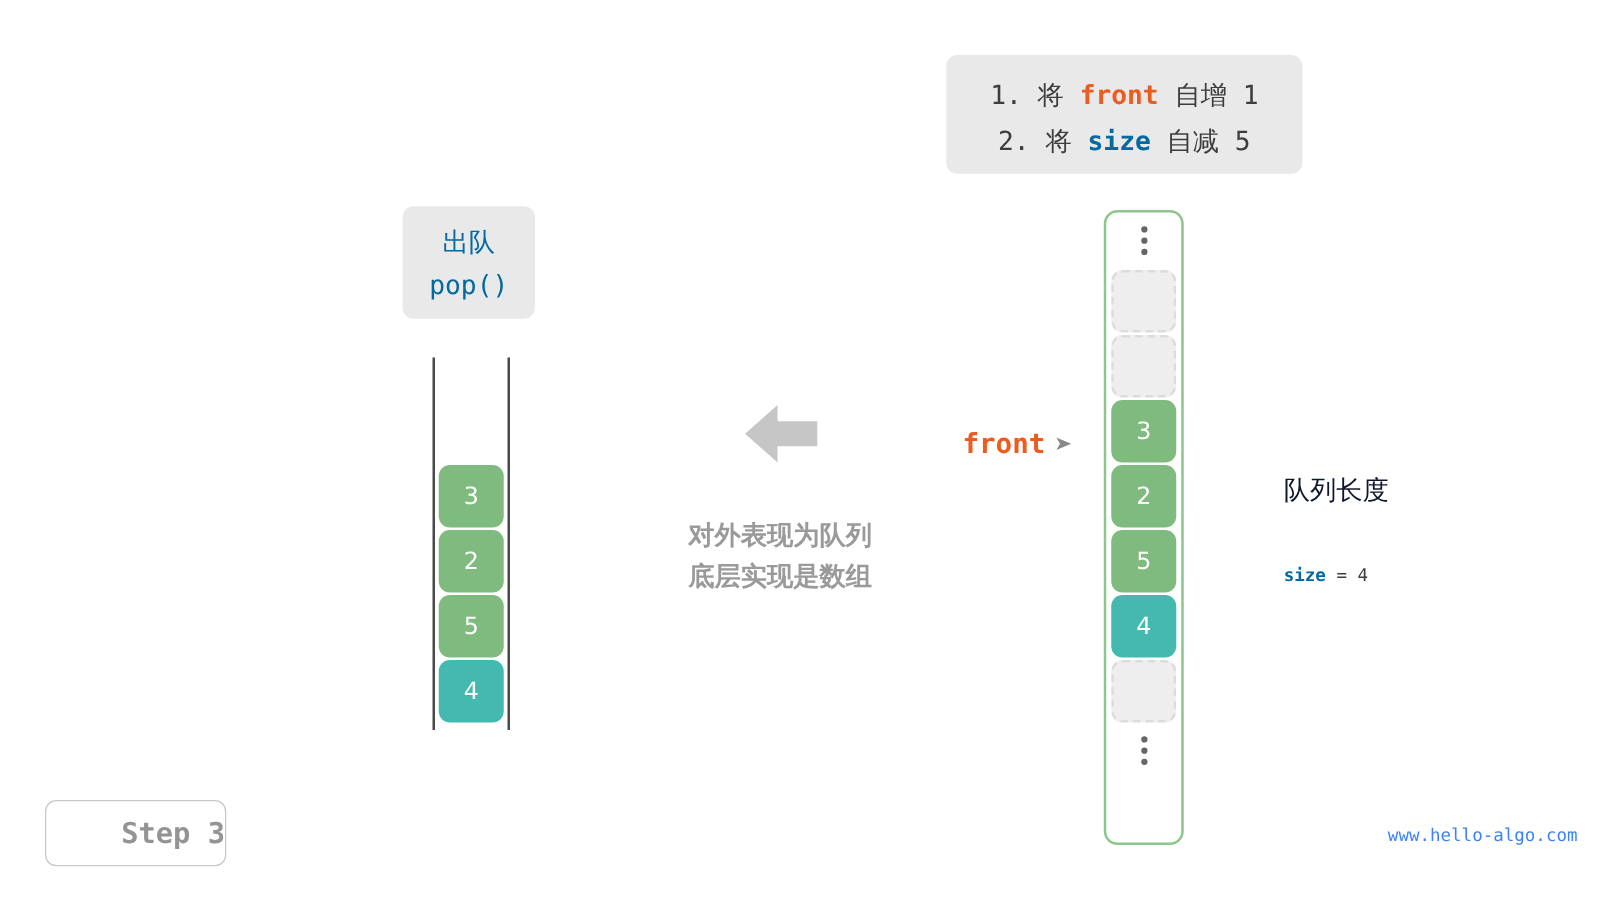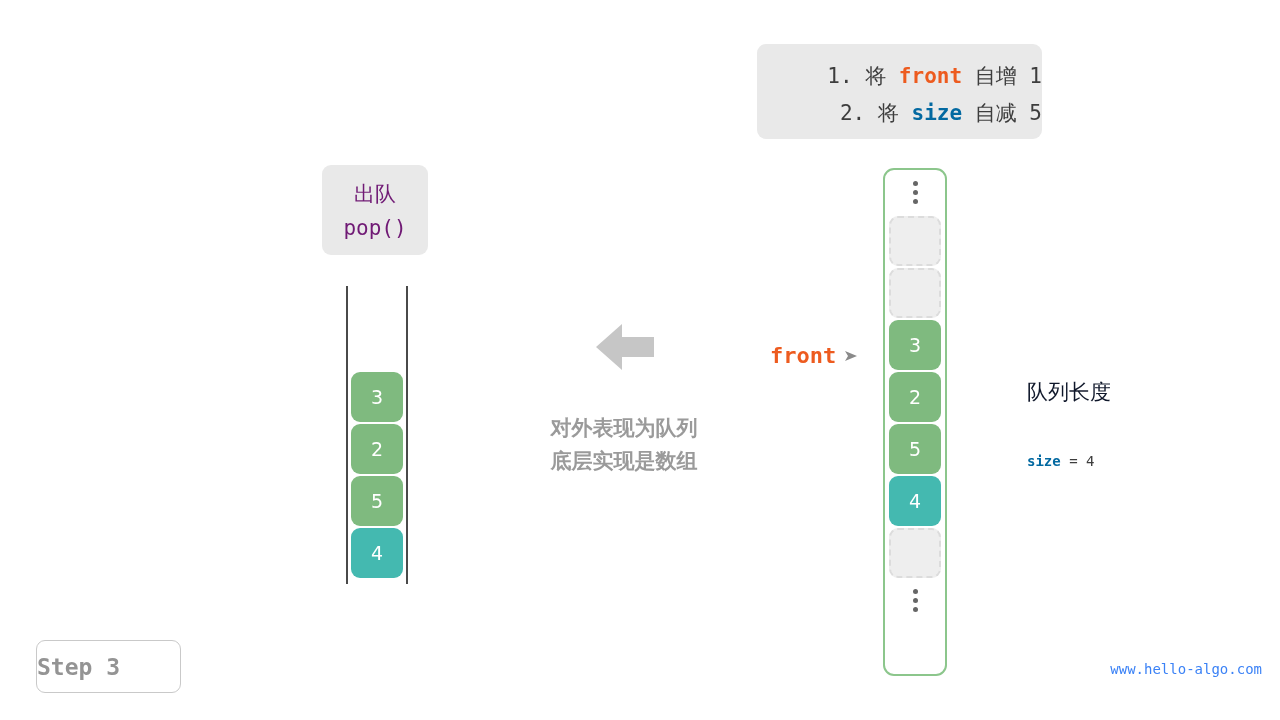--- a/index.html
+++ b/index.html
@@ -29,21 +29,21 @@
     background: #e9e9e9;
     border-radius: 9px;
     box-sizing: border-box;
     padding: 14px 0 0 0;
   }
   .instruction-line {
     font-family: "DejaVu Sans Mono", "Liberation Mono", monospace;
     font-size: 21px;
     line-height: 37px;
     color: #3d3d3d;
-    text-align: right;
+    text-align: center;
     white-space: pre;
   }
   .kw-front {
     color: #ed5b1f;
     font-weight: bold;
   }
   .kw-size {
     color: #0369a1;
     font-weight: bold;
   }
@@ -57,21 +57,21 @@
     height: 90px;
     background: #e9e9e9;
     border-radius: 9px;
     box-sizing: border-box;
     padding-top: 12px;
   }
   .pop-line {
     font-family: "DejaVu Sans Mono", "Liberation Mono", monospace;
     font-size: 21px;
     line-height: 34px;
-    color: #701a75;
+    color: #0369a1;
     text-align: center;
     white-space: pre;
   }
 
   
   #queue-left {
     position: absolute;
     left: 345px;
     top: 286px;
     width: 64px;
@@ -220,21 +220,21 @@
     position: absolute;
     left: 36px;
     top: 640px;
     width: 145px;
     height: 53px;
     border: 1px solid #c9c9c9;
     border-radius: 9px;
     box-sizing: border-box;
     display: flex;
     align-items: center;
-    justify-content: flex-start;
+    justify-content: flex-end;
   }
   #step-badge-label {
     font-family: "DejaVu Sans Mono", "Liberation Mono", monospace;
     font-size: 23px;
     font-weight: bold;
     color: #949494;
     white-space: pre;
   }
 
   

